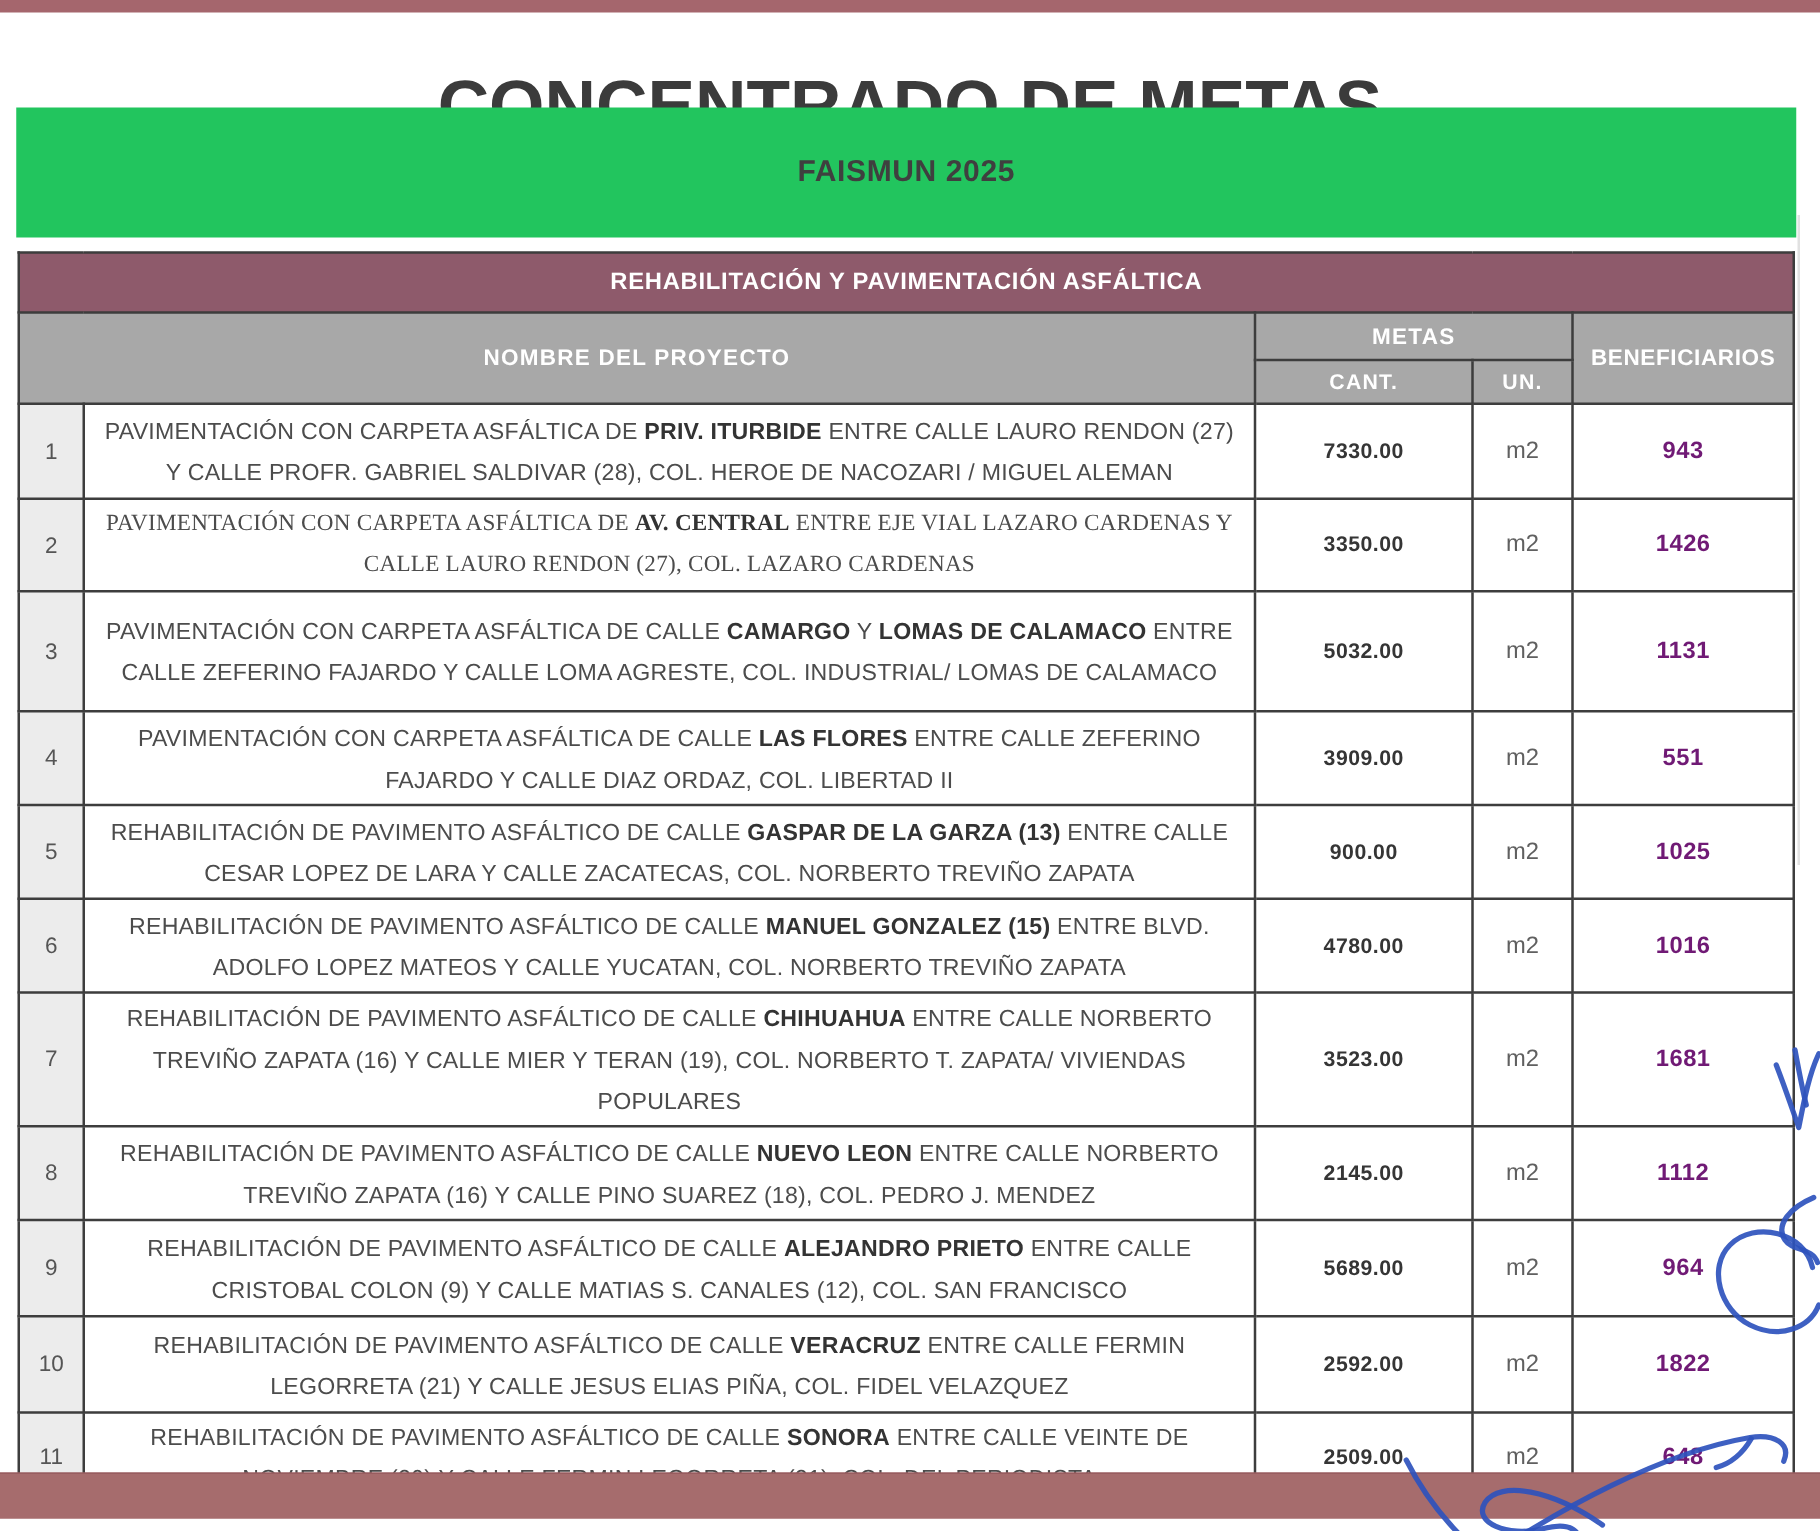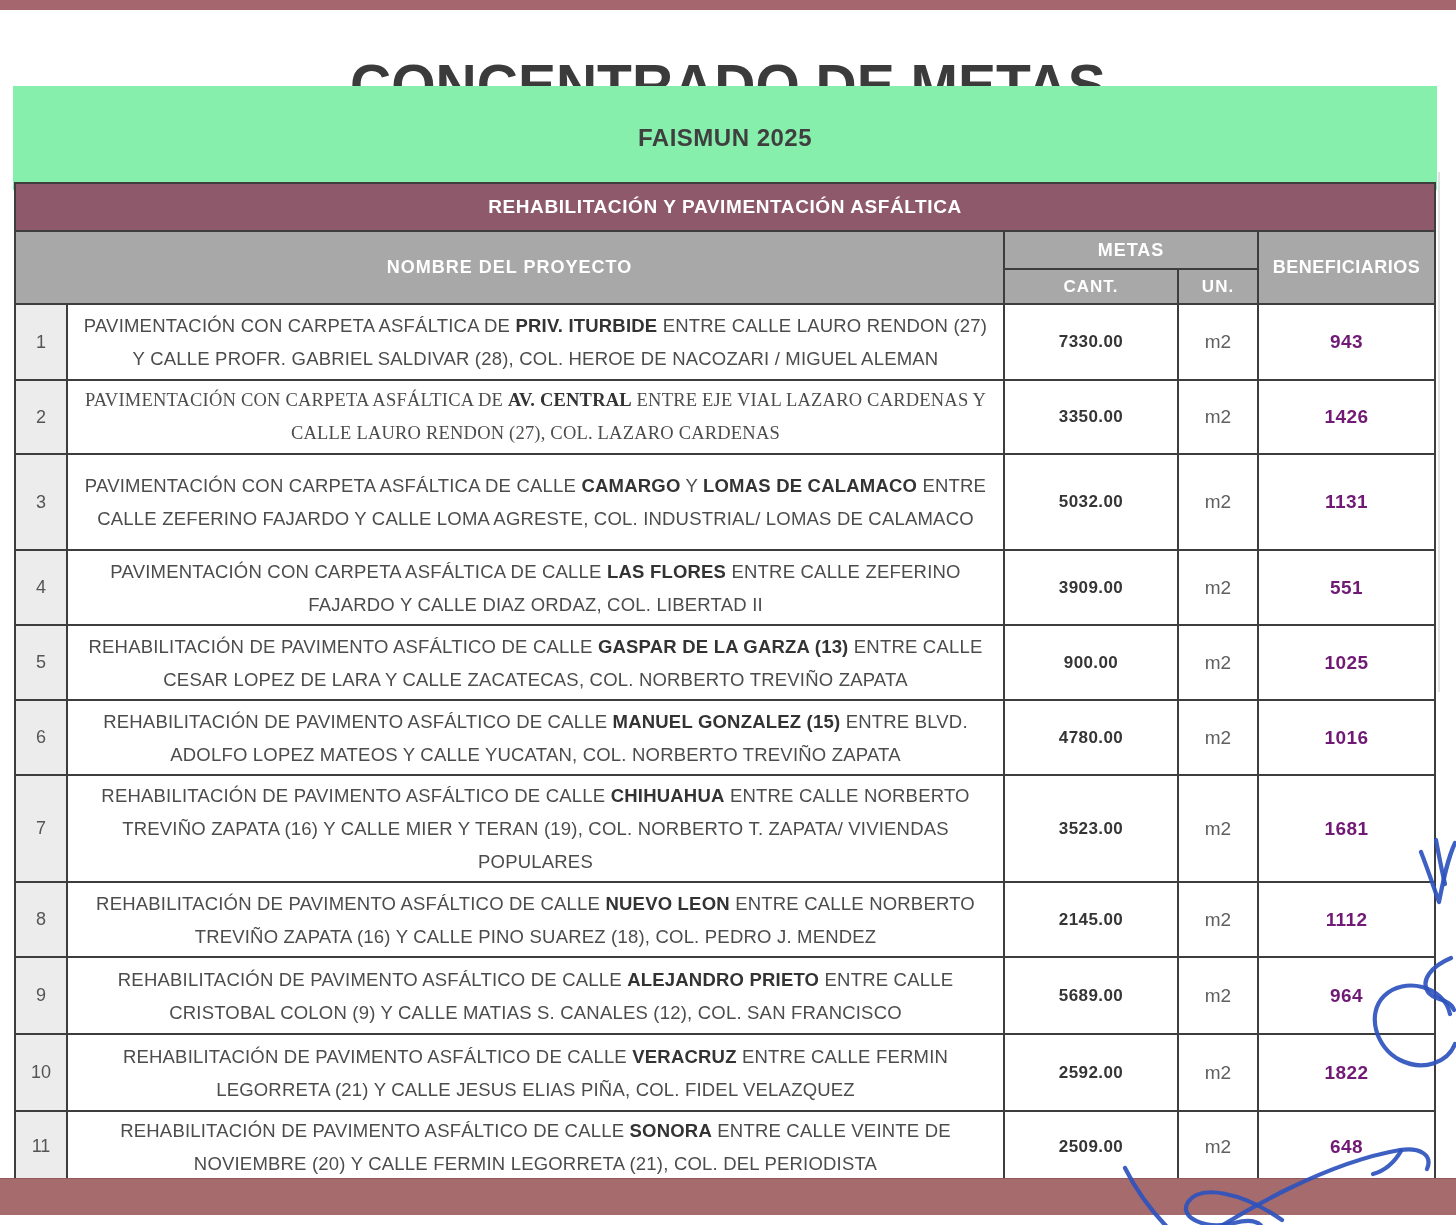--- a/index.html
+++ b/index.html
@@ -8,28 +8,28 @@
     background:#ffffff;font-family:"Liberation Sans",sans-serif;
     -webkit-font-smoothing:antialiased;
   }
   .top-bar{position:absolute;left:0;top:0;width:1456px;height:10px;background:#a5666d;}
   .page-title{
     position:absolute;left:0;top:8px;width:1456px;height:78px;line-height:78px;
     text-align:center;font-size:57px;font-weight:bold;color:#3b3b3b;letter-spacing:0px;
     white-space:nowrap;
   }
   .banner{
-    position:absolute;left:13px;top:86px;width:1424px;height:104px;background:#86efac;
+    position:absolute;left:13px;top:86px;width:1424px;height:104px;background:#22c55e;
     display:flex;align-items:center;justify-content:center;
   }
   .banner span{font-size:24px;font-weight:bold;color:#3f3f3f;letter-spacing:.5px;}
   .edge-line{position:absolute;left:1438px;top:172px;width:2px;height:520px;background:#c9c9c9;opacity:.55;}
 
   table.metas{
-    position:absolute;left:14px;top:182px;width:1420px;
+    position:absolute;left:14px;top:201px;width:1420px;
     border-collapse:collapse;table-layout:fixed;
   }
   table.metas th,table.metas td{border:2px solid #3d3d3d;padding:0;}
   th.section{
     height:46px;background:#8e5a6b;color:#ffffff;font-size:19px;font-weight:bold;
     letter-spacing:.6px;text-align:center;
   }
   thead th{background:#a8a8a8;color:#ffffff;text-align:center;}
   th.h-nombre{font-size:18px;font-weight:bold;letter-spacing:1px;margin-top:28px;}
   th.h-metas{height:36px;font-size:18px;font-weight:bold;letter-spacing:1px;}

